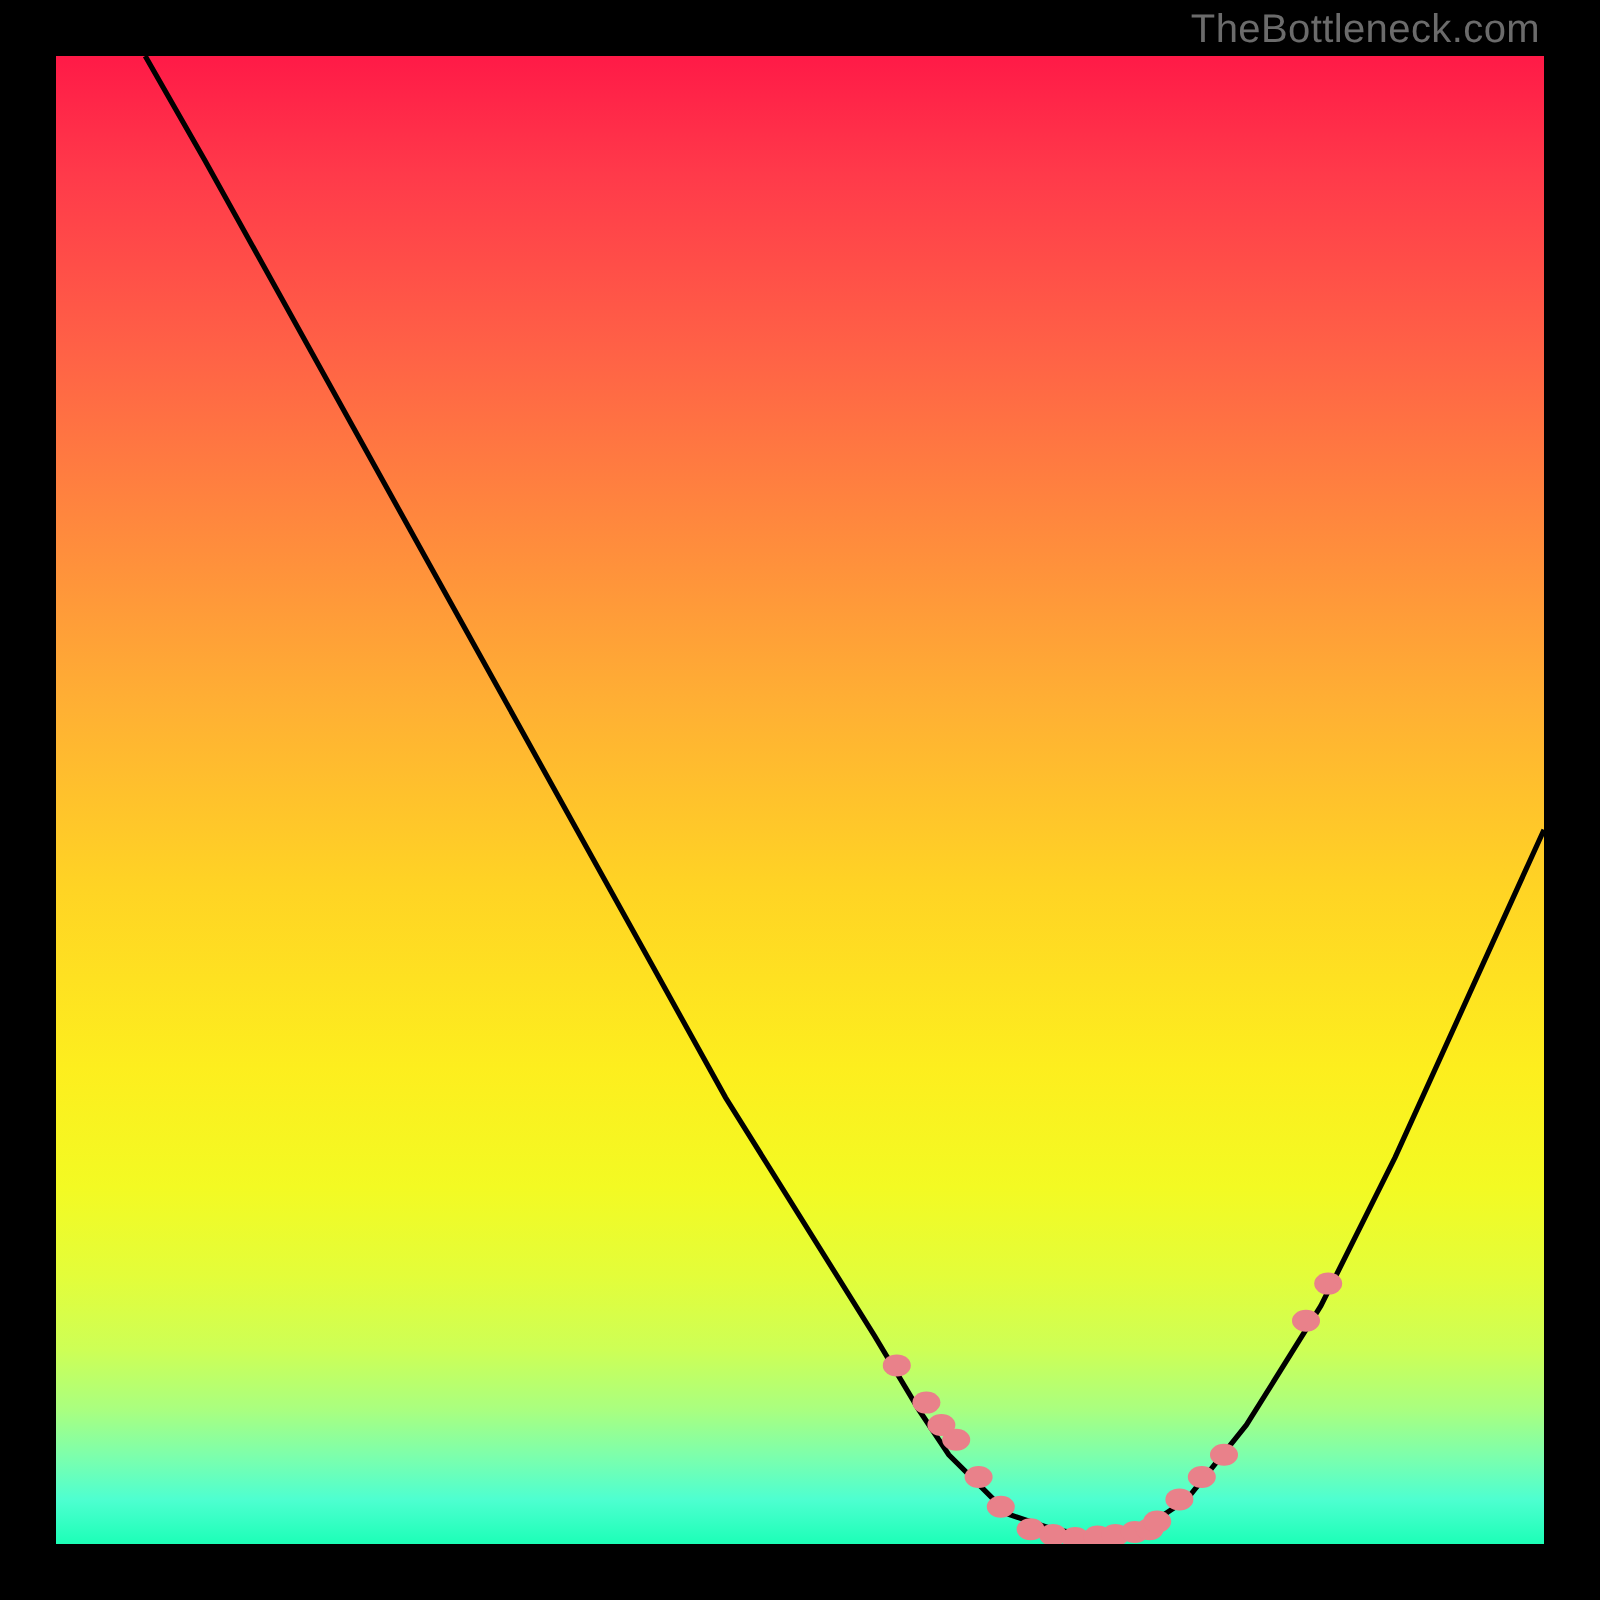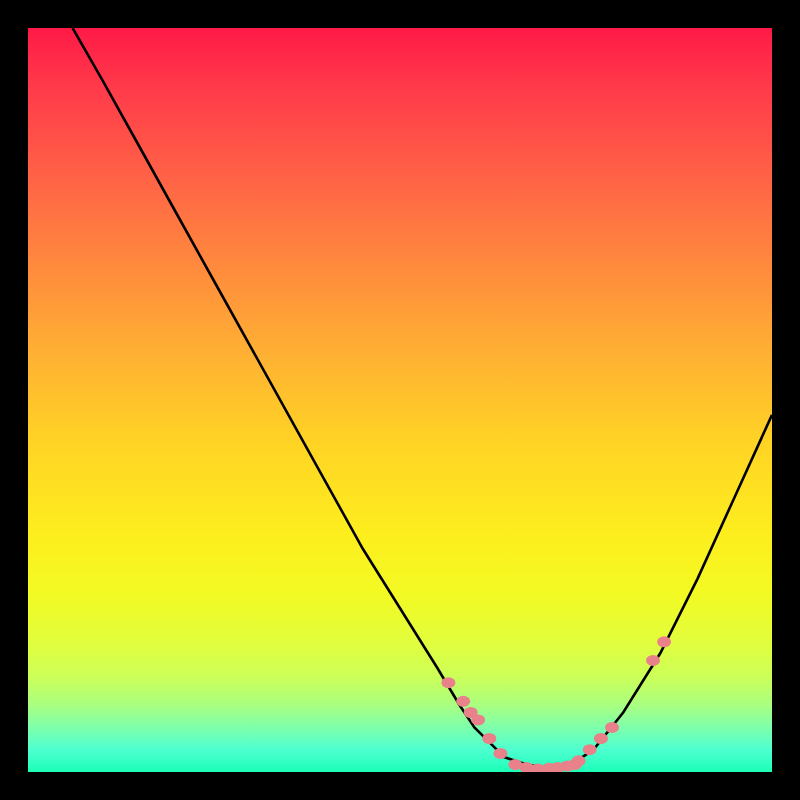--- a/index.html
+++ b/index.html
@@ -92,13 +92,14 @@
           <ellipse cx="546.8" cy="736.6" rx="7" ry="5.5" fill="#e9818a"></ellipse>
           <ellipse cx="550.6" cy="732.8" rx="7" ry="5.5" fill="#e9818a"></ellipse>
           <ellipse cx="561.7" cy="721.7" rx="7" ry="5.5" fill="#e9818a"></ellipse>
           <ellipse cx="572.9" cy="710.5" rx="7" ry="5.5" fill="#e9818a"></ellipse>
           <ellipse cx="584.0" cy="699.4" rx="7" ry="5.5" fill="#e9818a"></ellipse>
           <ellipse cx="625.0" cy="632.4" rx="7" ry="5.5" fill="#e9818a"></ellipse>
           <ellipse cx="636.1" cy="613.8" rx="7" ry="5.5" fill="#e9818a"></ellipse>
         </g>
     </svg>
   </div>
+  <div class="attribution">TheBottleneck.com</div>
 </div>
 
 </body></html>

